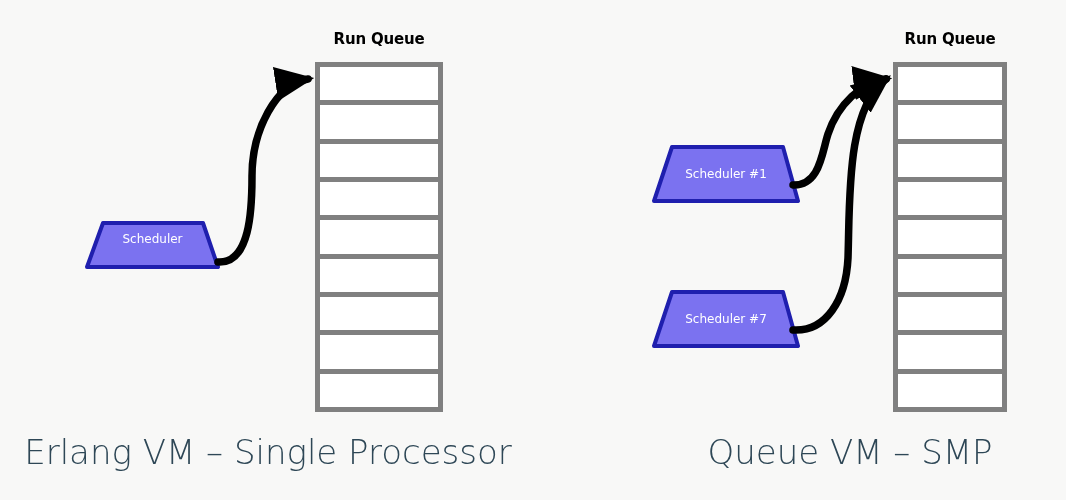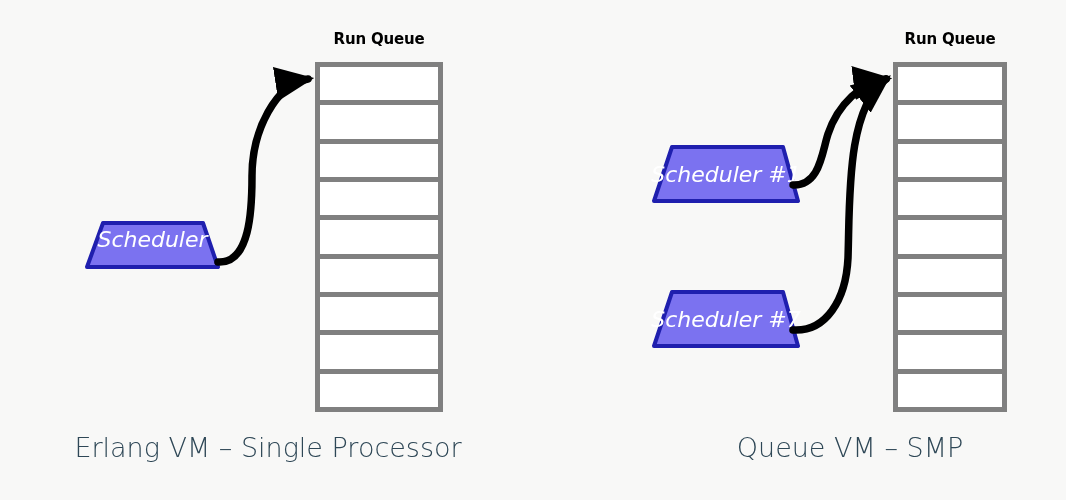--- a/index.html
+++ b/index.html
@@ -63,41 +63,40 @@
     position: absolute;
     left: 0;
     top: 0;
     width: 100%;
     height: 100%;
     display: flex;
     align-items: center;
     justify-content: center;
     color: #ffffff;
     font-family: "DejaVu Sans", "Liberation Sans", sans-serif;
-    font-size: 22px;
+    font-size: 12px;
     white-space: nowrap;
     pointer-events: none;
-    font-style: italic;
   }
 
   
   #arrows {
     position: absolute;
     left: 0;
     top: 0;
     width: 1066px;
     height: 500px;
     pointer-events: none;
   }
 
   
   .caption {
     position: absolute;
     font-family: "DejaVu Sans", "Liberation Sans", sans-serif;
-    font-size: 27px;
+    font-size: 34px;
     font-weight: 300;
     color: #2e4756;
     white-space: nowrap;
     text-align: center;
   }
 </style>
 </head>
 <body>
 
 <div id="stage">

